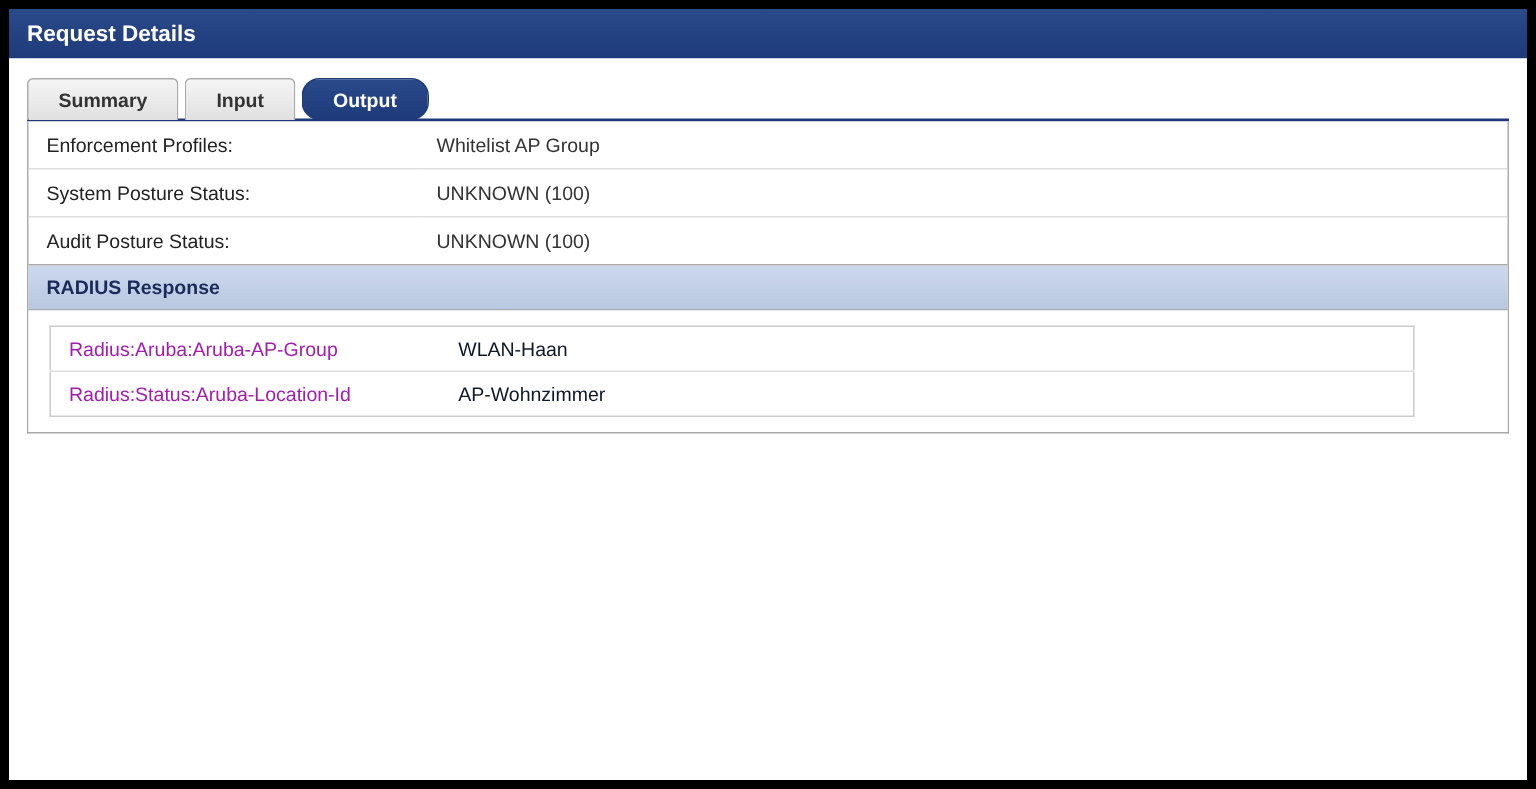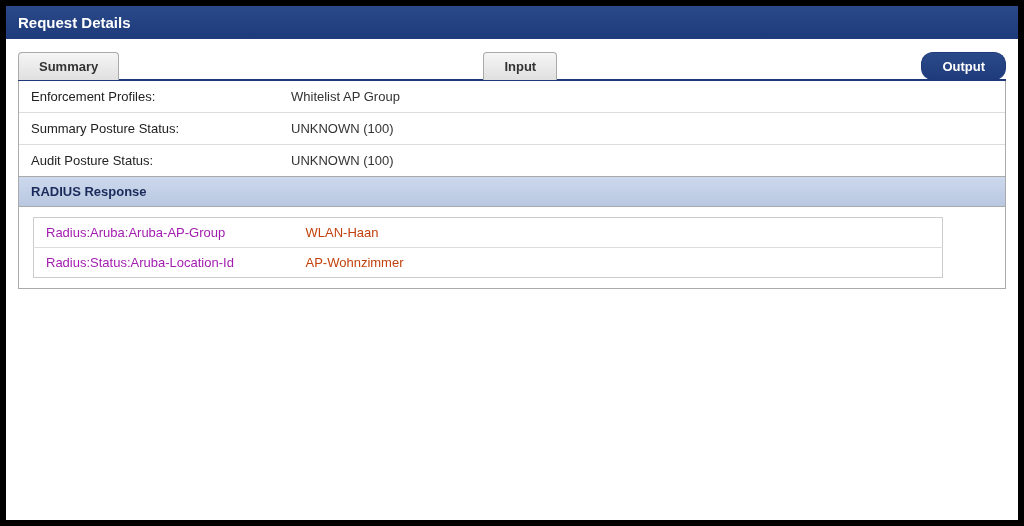--- a/index.html
+++ b/index.html
@@ -28,21 +28,20 @@
       padding: 12px;
       background: #ffffff;
     }
 
     .tabs {
       display: flex;
       gap: 4px;
       margin-bottom: 0;
       padding-bottom: 0;
       border-bottom: 2px solid #1e3a7a;
-      justify-content: space-between;
     }
 
     .tab {
       padding: 6px 20px;
       border: 1px solid #aaa;
       border-bottom: none;
       border-radius: 4px 4px 0 0;
       background: linear-gradient(to bottom, #f5f5f5, #e0e0e0);
       color: #333;
       font-weight: bold;
@@ -128,21 +127,21 @@
       padding: 7px 12px;
       vertical-align: top;
     }
 
     .inner-table td:first-child {
       width: 260px;
       color: #a21caf;
     }
 
     .inner-table td:last-child {
-      color: #c2410c;
+      color: #0f172a;
     }
   </style>
 </head>
 <body>
 
 <div class="window">
   <div class="title-bar">
     <span>Request Details</span>
   </div>
 
@@ -160,21 +159,21 @@
     </div>
 
     <div class="tab-content">
       <table class="data-table">
         <tbody id="main-rows">
             <tr>
       <td>Enforcement Profiles:</td>
       <td>Whitelist AP Group</td>
     </tr>
             <tr>
-      <td>Summary Posture Status:</td>
+      <td>System Posture Status:</td>
       <td>UNKNOWN (100)</td>
     </tr>
             <tr>
       <td>Audit Posture Status:</td>
       <td>UNKNOWN (100)</td>
     </tr>
           </tbody>
       </table>
 
       <div class="section-header">

